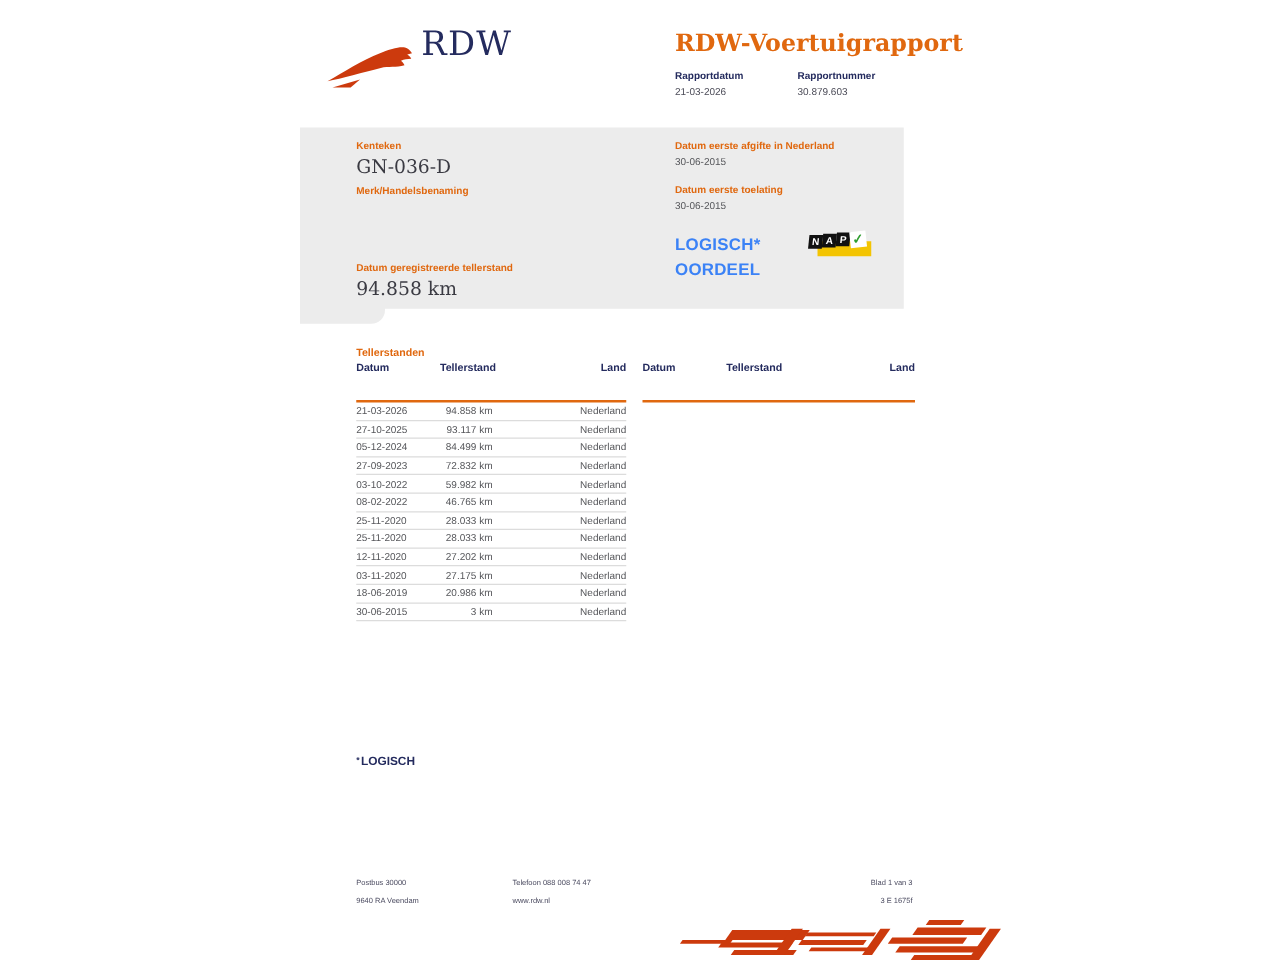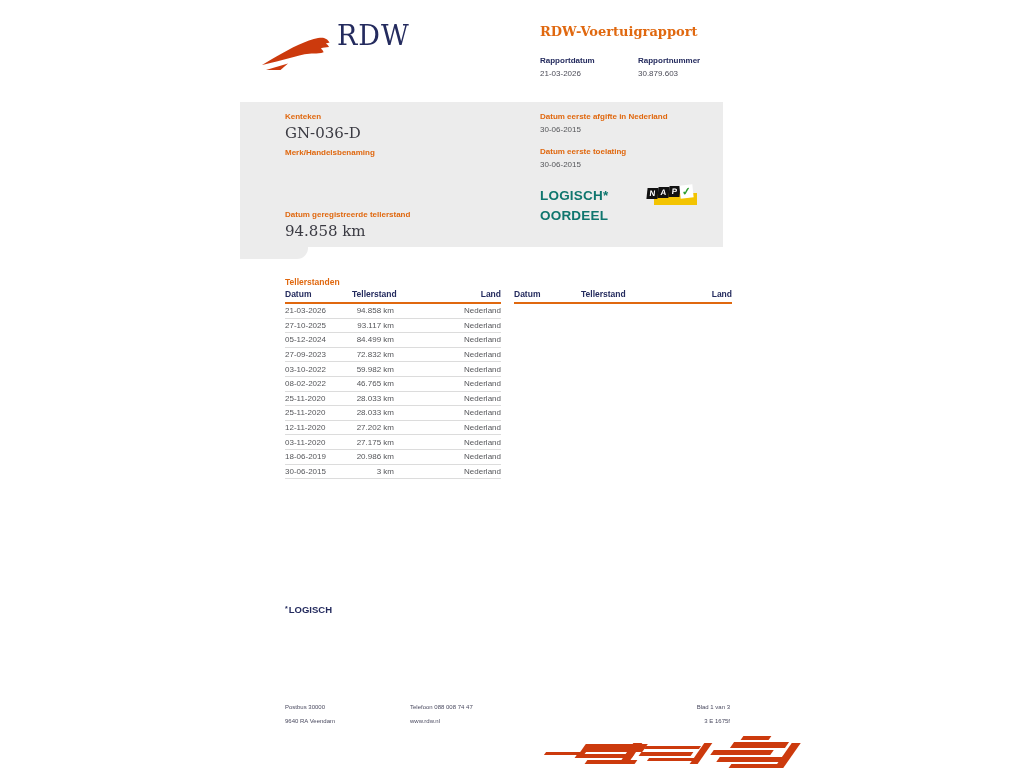--- a/index.html
+++ b/index.html
@@ -9,35 +9,35 @@
     overflow:hidden; font-family:"Liberation Sans", sans-serif;
   }
   
   .logo-wing { position:absolute; left:260px; top:28px; }
   .logo-text {
     position:absolute; left:337px; top:20px;
     font-family:"DejaVu Serif", serif; font-size:27px; color:#242b5e; letter-spacing:1px;
   }
   .doc-title {
     position:absolute; left:540px; top:24px;
-    font-family:"DejaVu Serif", serif; font-weight:700; font-size:13px; color:#e0680f;
+    font-family:"DejaVu Serif", serif; font-weight:700; font-size:19px; color:#e0680f;
   }
   .meta { position:absolute; left:540px; top:56px; display:flex; gap:40px; }
   .meta .m-label { font-size:8px; font-weight:700; color:#242b5e; }
   .meta .m-value { font-size:8px; color:#4c4c58; margin-top:4px; }
   .meta .m-col:first-child { width:58px; }
   
   .sum-box { position:absolute; left:240px; top:102px; width:483px; height:145px; background:#ececec; }
   .sum-box-ext { position:absolute; left:240px; top:246px; width:68px; height:13px; background:#ececec; border-bottom-right-radius:11px; }
   .f-label { position:absolute; font-size:8px; font-weight:700; color:#e0680f; }
   .f-serif { position:absolute; font-family:"DejaVu Serif", serif; font-size:15px; color:#3a3a42; }
   .f-sans-val { position:absolute; font-size:8px; color:#55565a; }
   .verdict {
     position:absolute; left:540px; top:186px;
-    font-size:13.5px; font-weight:800; color:#0f766e; line-height:20px; letter-spacing:.2px;
+    font-size:13.5px; font-weight:800; color:#3b82f6; line-height:20px; letter-spacing:.2px;
   }
   
   .nap { position:absolute; left:647px; top:184px; width:54px; height:25px; }
   .nap-yellow { position:absolute; left:7px; top:9px; width:43px; height:12px; background:#f3c402; }
   .nap-letter {
     position:absolute; width:11px; height:11px; background:#111; color:#fff;
     font-size:8px; font-weight:700; display:flex; align-items:center; justify-content:center;
     transform:skewX(-6deg);
   }
   .nap-check-box {
@@ -45,21 +45,21 @@
     display:flex; align-items:center; justify-content:center;
     color:#2f9e2f; font-size:11px; font-weight:700; transform:rotate(-6deg);
   }
   
   .section-title { position:absolute; left:285px; top:277px; font-size:8.5px; font-weight:700; color:#e0680f; }
   .mtable { position:absolute; top:289px; }
   .mtable.t1 { left:285px; width:216px; }
   .mtable.t2 { left:514px; width:218px; }
   .thead {
     display:flex; align-items:flex-end; font-size:8.5px; font-weight:700; color:#242b5e;
-    padding-bottom:3px; border-bottom:2px solid #e0680f;
+    padding-bottom:21px; border-bottom:2px solid #e0680f;
   }
   .c-datum { width:67px; }
   .c-tell  { width:42px; }
   .c-land  { flex:1; text-align:right; }
   .thead .c-tell { width:auto; flex:0 0 aupx; }
   .thead .c-tell { width:90px; }
   .trow {
     display:flex; align-items:center; height:14.6px; font-size:8px; color:#55565a;
     border-bottom:1px solid #dcdcdc;
   }

